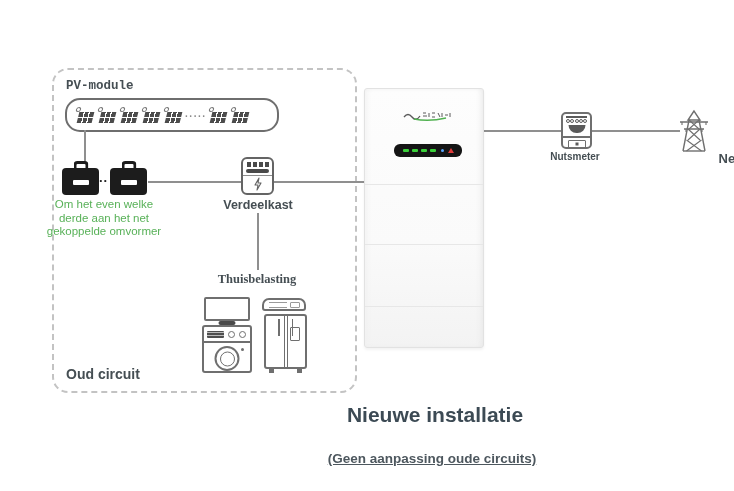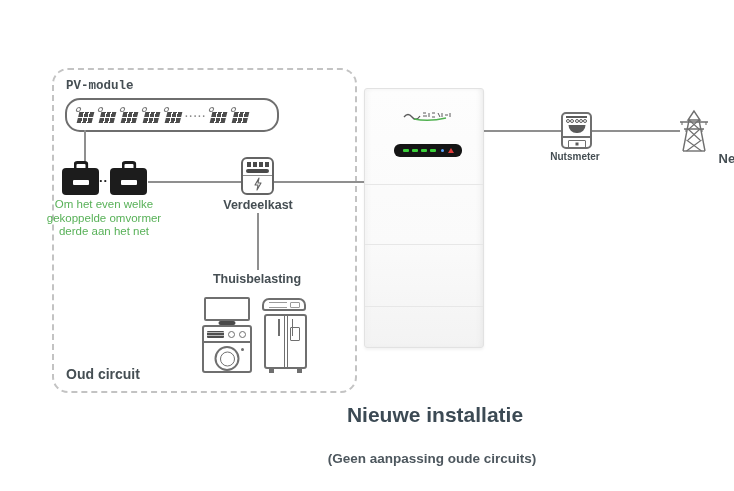--- a/index.html
+++ b/index.html
@@ -95,21 +95,21 @@
             background:#5a5a5a;border-radius:0 0 14px 14px;}
   .mt-sep{position:absolute;left:0;right:0;top:22px;height:1.5px;background:#6f6f6f;}
   .mt-win{position:absolute;left:50%;top:26px;transform:translateX(-50%);width:16px;height:6px;
           border:1.2px solid #6f6f6f;border-radius:1px;}
   .mt-win::after{content:"";position:absolute;left:50%;top:50%;transform:translate(-50%,-50%);
                  width:3px;height:3px;background:#5a5a5a;}
   
   #f-title{position:absolute;left:435px;top:403px;transform:translateX(-50%);
            font-size:21px;font-weight:700;color:#3c4a54;white-space:nowrap;}
   #f-sub{position:absolute;left:432px;top:451px;transform:translateX(-50%);
-         font-size:13.5px;font-weight:600;color:#4d575e;white-space:nowrap;}
+         font-size:13.5px;font-weight:600;color:#4d575e;white-space:nowrap;text-decoration:underline;}
 </style>
 </head>
 <body>
 
 <div id="page">
 
   <div id="oldbox"></div>
 
   <div class="lbl" style="left:66px;top:79px;font-family:Liberation Mono, monospace;">PV-module</div>
   <div id="pvrow">
@@ -128,40 +128,40 @@
   <div class="line" style="left:272px;top:181px;width:94px;height:1.5px;"></div>
   <div class="line" style="left:257px;top:213px;width:1.5px;height:57px;"></div>
   <div class="line" style="left:483px;top:130px;width:80px;height:1.5px;"></div>
   <div class="line" style="left:591px;top:130px;width:89px;height:1.5px;"></div>
 
   <div class="inv" style="left:62px;top:168px;"></div>
   <div class="inv" style="left:110px;top:168px;"></div>
   <div id="invdots">..</div>
   <div id="note">
     <div>Om het even welke</div>
+    <div>derde aan het net</div>
     <div>gekoppelde omvormer</div>
-    <div>derde aan het net</div>
   </div>
 
   <div id="vk">
     <div class="vk-brk">
         <i></i>
         <i></i>
         <i></i>
         <i></i>
       </div>
     <div class="vk-rail"></div>
     <div class="vk-sep"></div>
     <svg class="vk-bolt" width="10" height="14" viewBox="0 0 10 14">
       <path d="M6 1 L2 8 H5 L4 13 L8 6 H5 Z" fill="none" stroke="#636363" stroke-width="1.1" stroke-linejoin="round"></path>
     </svg>
   </div>
   <div class="lbl cx" style="left:258px;top:198px;">Verdeelkast</div>
 
-  <div class="lbl cx" style="left:257px;top:272px;">Thuisbelasting</div>
+  <div class="lbl cx" style="left:257px;top:272px;font-family:Liberation Serif, serif;">Thuisbelasting</div>
   <div id="tv"></div>
   <div id="wm">
     <div class="wm-panel">
       <span class="wm-disp"></span>
         <span class="wm-knob"></span>
         <span class="wm-knob"></span>
     </div>
     <div class="wm-sep"></div>
     <div class="wm-drum"></div>
     <div class="wm-dot"></div>

